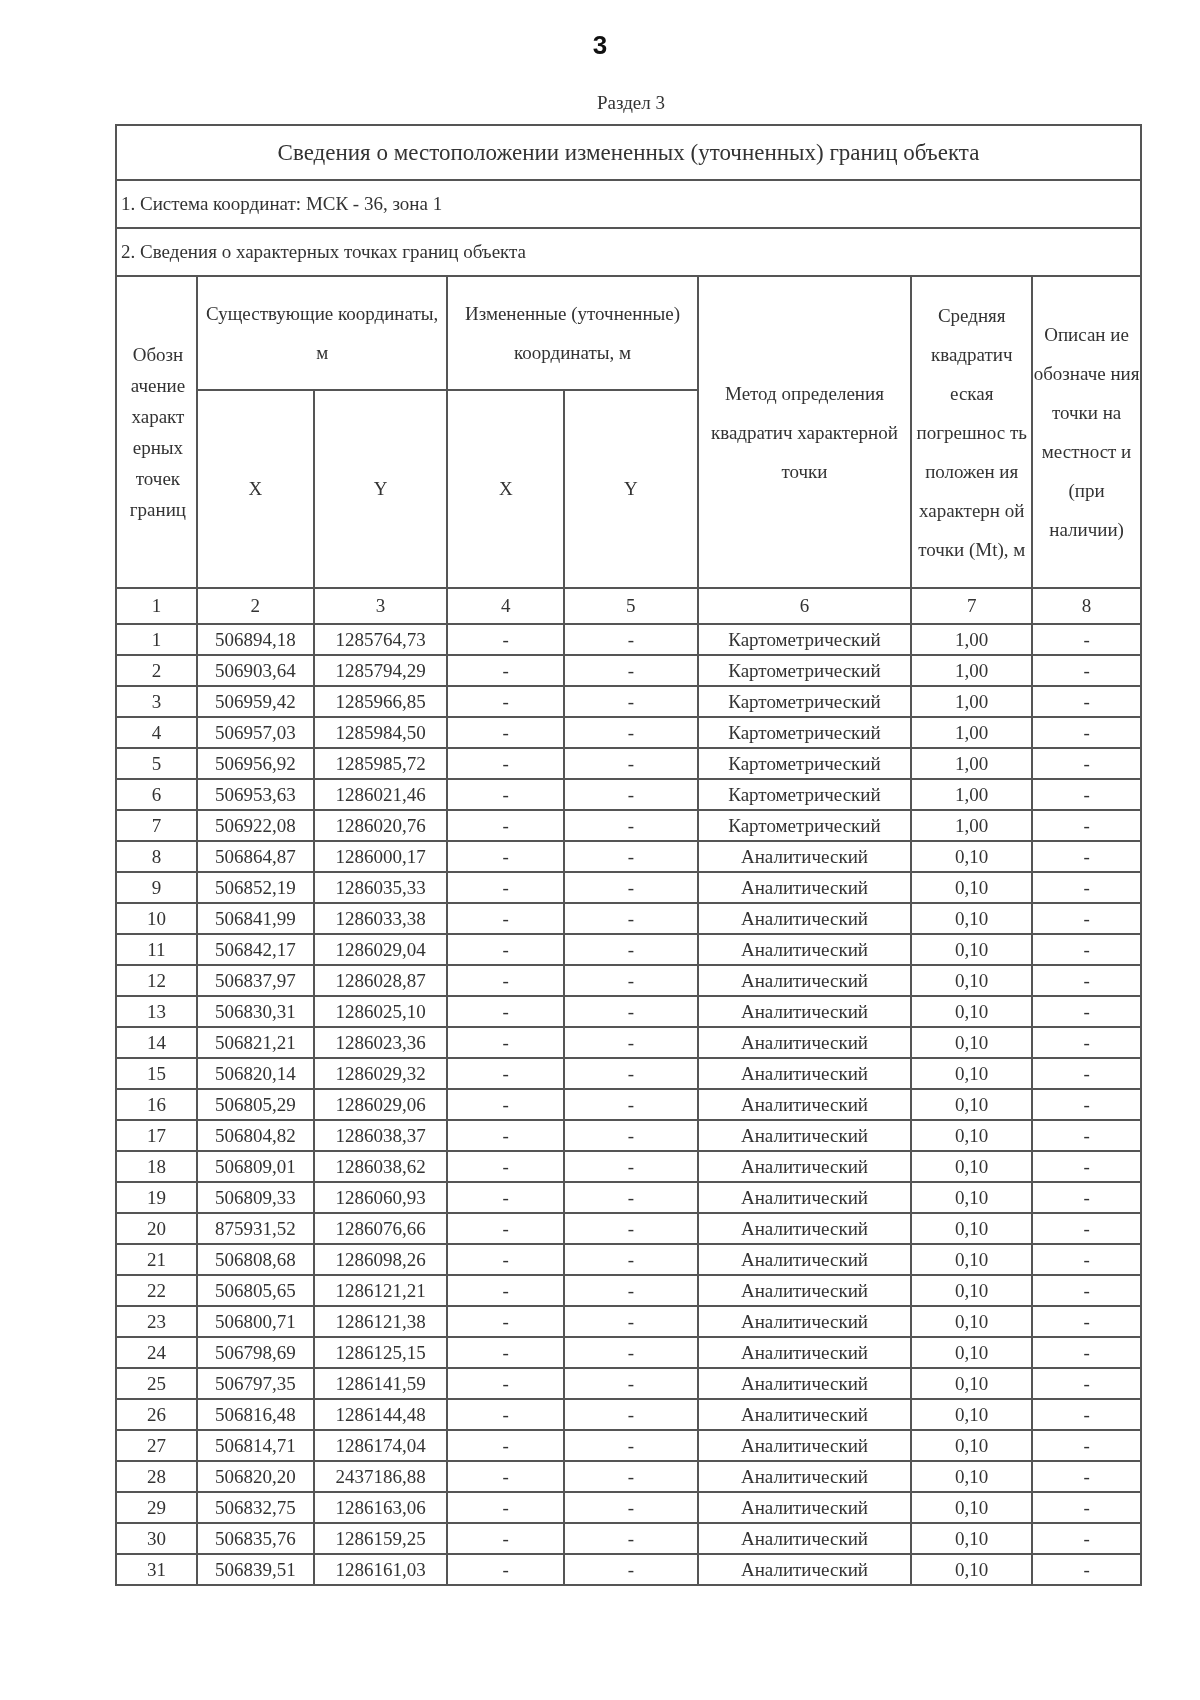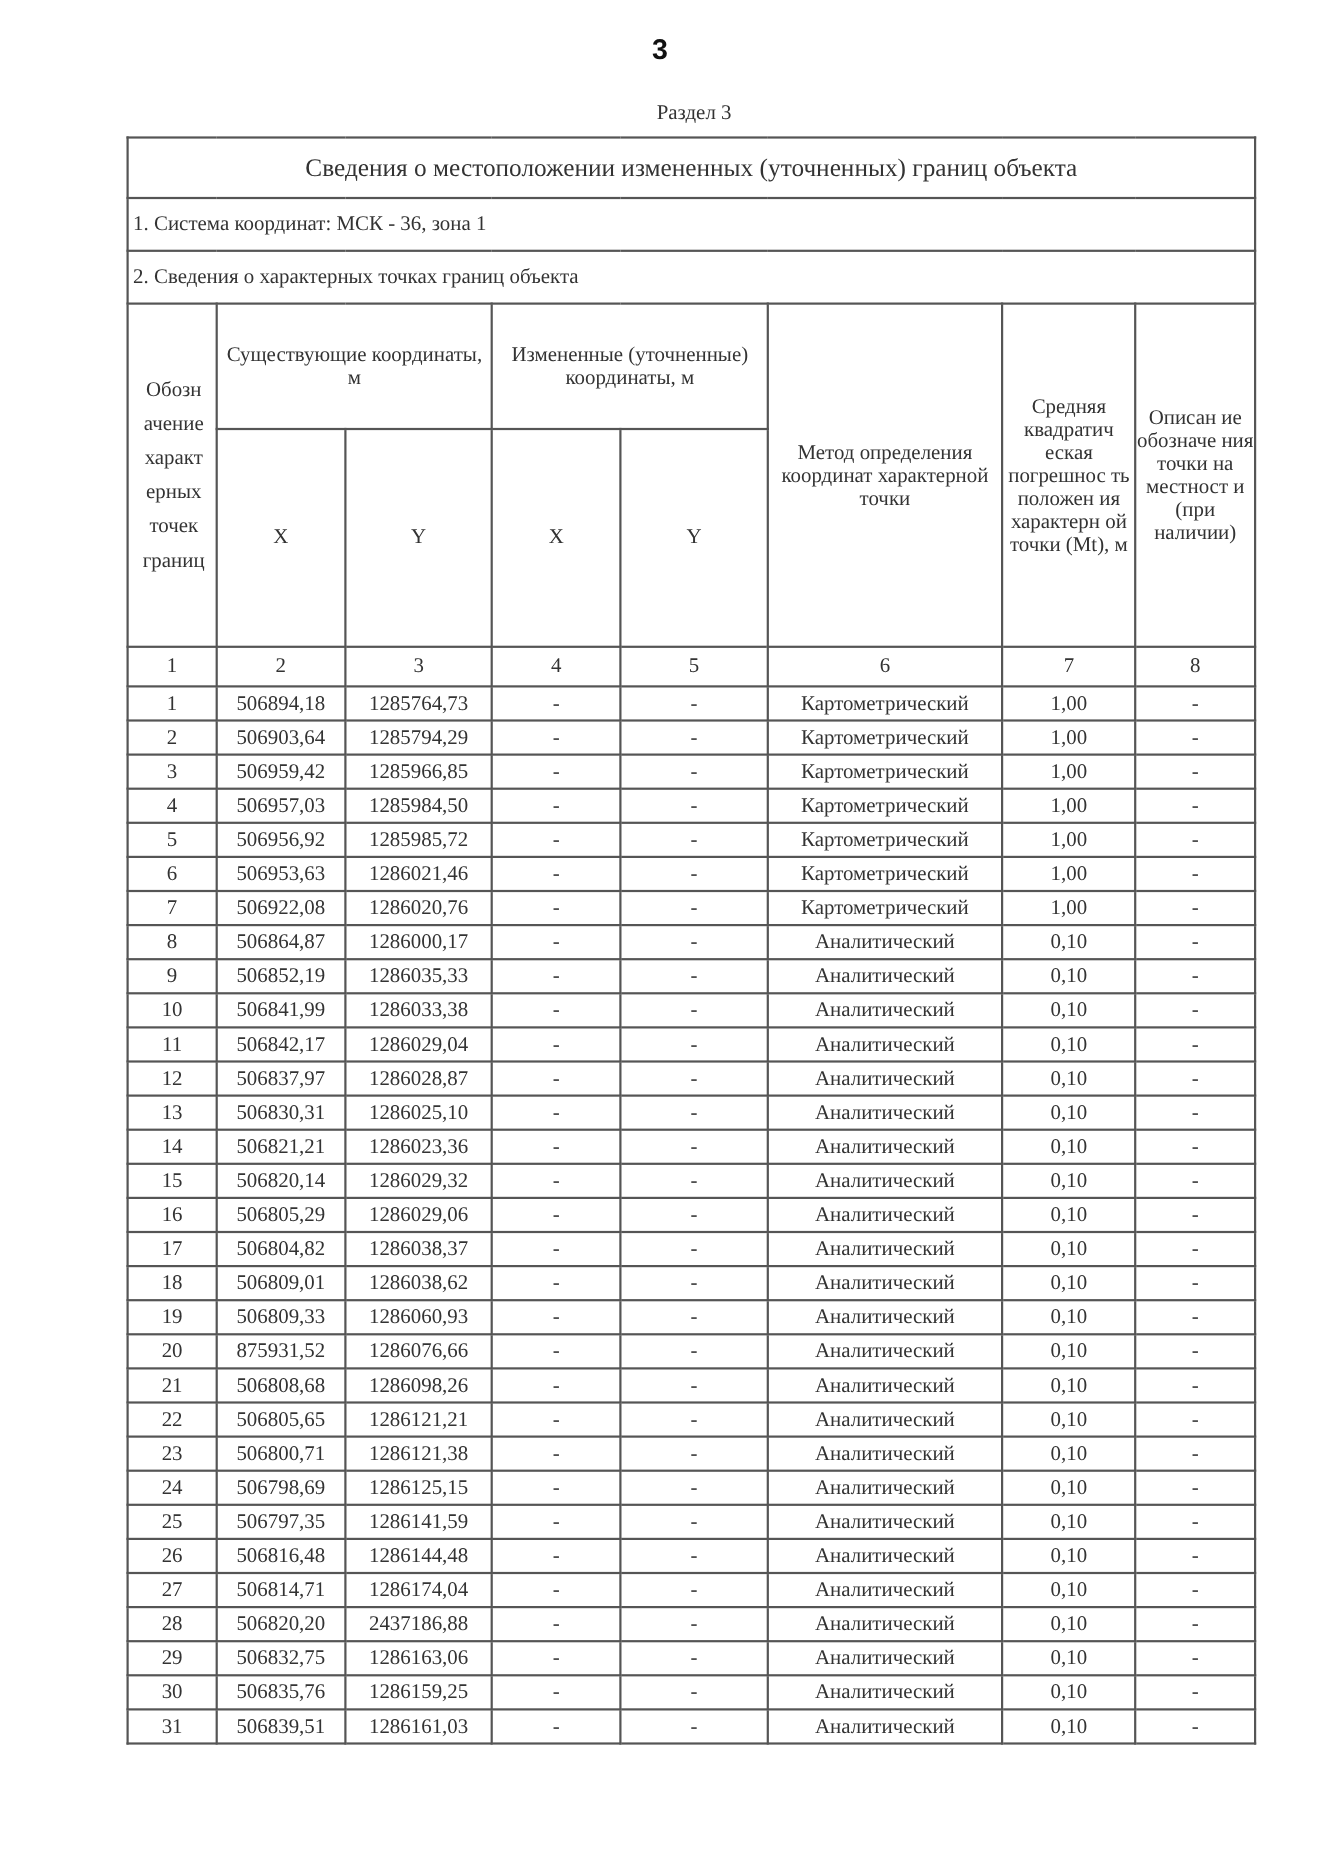--- a/index.html
+++ b/index.html
@@ -3,21 +3,21 @@
 <meta charset="utf-8">
 <style>
   html, body { margin:0; padding:0; background:#ffffff; }
   body { width:1200px; height:1700px; position:relative; font-family:"Liberation Serif", serif; color:#333; }
   .page-num { position:absolute; top:30px; left:0; width:1200px; text-align:center; font-family:"Liberation Sans", sans-serif; font-weight:bold; font-size:26px; color:#111; }
   .section { position:absolute; top:92px; left:0; width:1262px; text-align:center; font-size:19px; color:#333; }
   table.main { position:absolute; top:124px; left:115px; width:1027px; border-collapse:collapse; font-size:19px; color:#333; }
   table.main td { border:2px solid #555; padding:0; text-align:center; vertical-align:middle; }
   td.title { height:53px; font-size:23px; }
   td.leftline { text-align:left !important; padding-left:4px !important; height:46px;font-family:Liberation Serif, serif; }
-  td.hdr { line-height:21px;margin-left:10px; }
+  td.hdr { line-height:39px;margin-left:10px; }
   td.colnum { height:34px; }
   tr.data td { height:29px; line-height:27px; }
   .h-obozn { text-align:left; padding-left:3px !important; line-height:31px; }
 </style>
 </head>
 <body>
 
 <div class="page-num">3</div>
 <div class="section">Раздел 3</div>
 
@@ -39,21 +39,21 @@
     <tr>
         <td colspan="8" class="leftline">1. Система координат: МСК - 36, зона 1</td>
       </tr>
     <tr>
         <td colspan="8" class="leftline">2. Сведения о характерных точках границ объекта</td>
       </tr>
     <tr>
       <td rowspan="2" class="h-obozn">Обозн ачение характ ерных точек границ</td>
       <td colspan="2" class="hdr" style="height:112px">Существующие координаты, м</td>
       <td colspan="2" class="hdr">Измененные (уточненные) координаты, м</td>
-      <td rowspan="2" class="hdr">Метод определения координат характерной точки</td>
+      <td rowspan="2" class="hdr">Метод определения квадратич характерной точки</td>
       <td rowspan="2" class="hdr">Средняя квадратич еская погрешнос ть положен ия характерн ой точки (Mt), м</td>
       <td rowspan="2" class="hdr">Описан ие обозначе ния точки на местност и (при наличии)</td>
     </tr>
     <tr>
       <td style="height:196px">X</td>
       <td>Y</td>
       <td>X</td>
       <td>Y</td>
     </tr>
     <tr id="colnums">

